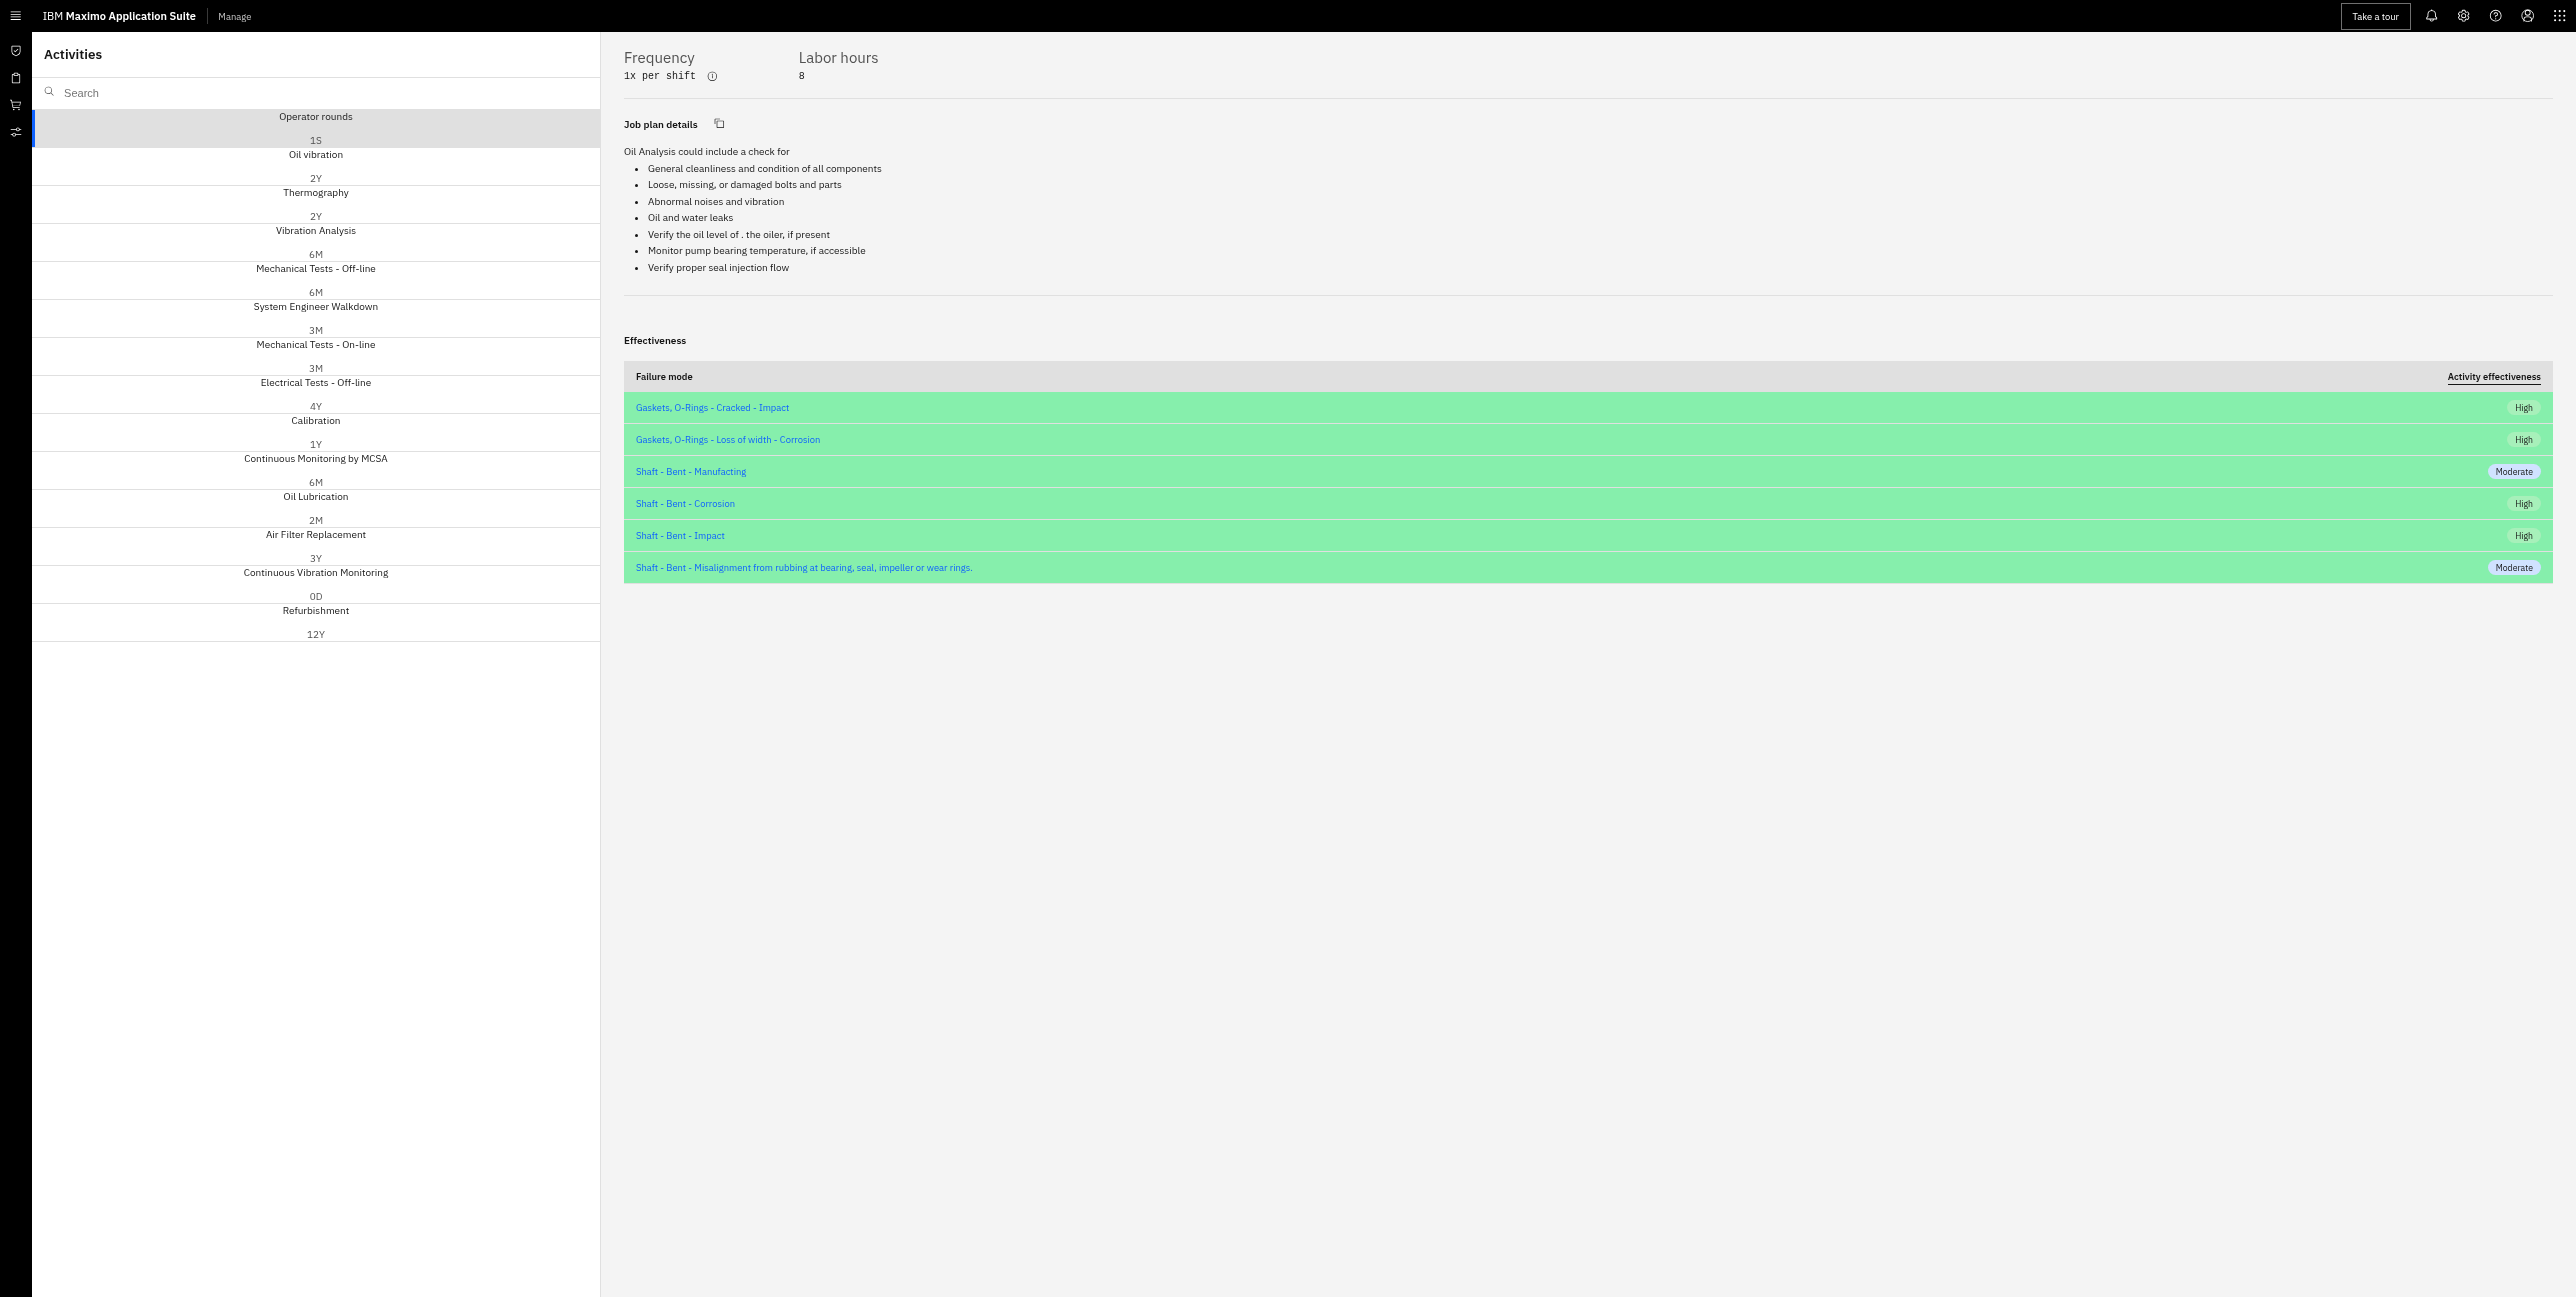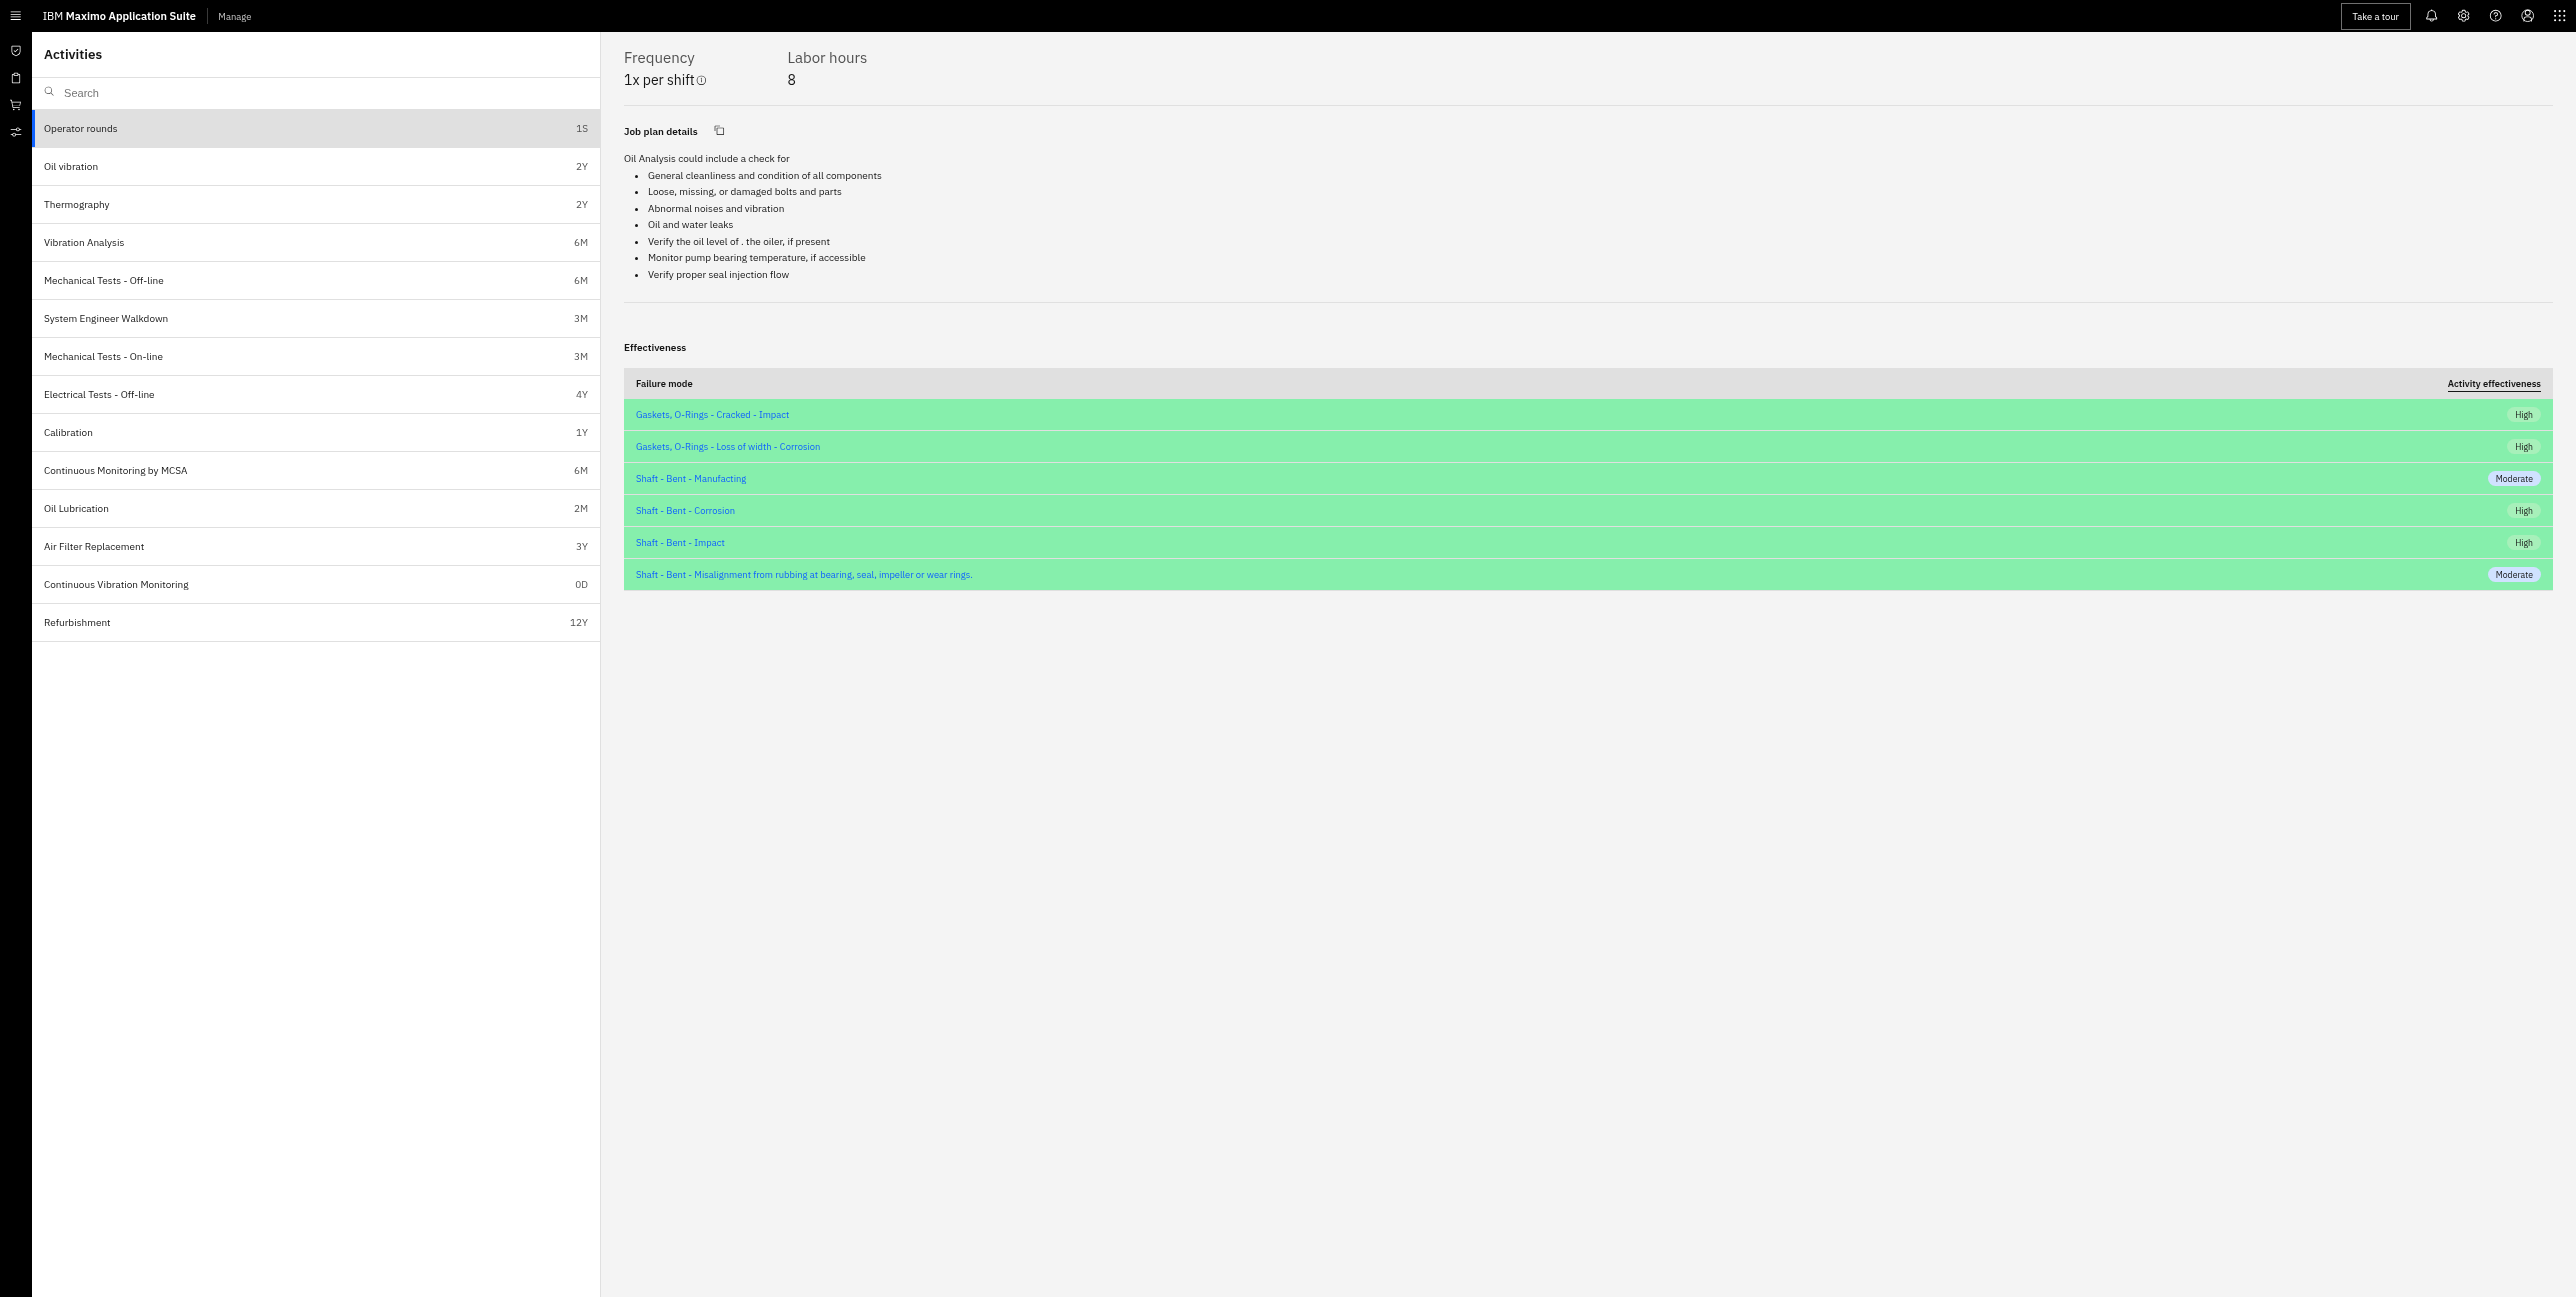--- a/index.html
+++ b/index.html
@@ -23,31 +23,31 @@
   
   
   .app { position: absolute; top: 32px; left: 32px; right: 0; bottom: 0; display: flex; }
   .left-panel { width: 569px; background: #fff; border-right: 0.7px solid #e0e0e0; display: flex; flex-direction: column; }
   .panel-title { padding: 13.4px 12px; font-size: 13.4px; font-weight: 600; border-bottom: 0.7px solid #e0e0e0; }
   .search-row { display: flex; align-items: center; padding: 0 12px; height: 32px; border-bottom: 0.7px solid #e0e0e0; color: #a8a8a8; }
   .search-row input { border: none; outline: none; flex: 1; font-size: 11px; color: #525252; margin-left: 9.4px; background: transparent; }
   .search-row svg { fill: #525252; }
   
   .act-list { flex: 1; overflow-y: auto; }
-  .act-item { display: flex; justify-content: space-between; align-items: center; padding: 0 12px; height: 38px; border-bottom: 0.7px solid #e0e0e0; cursor: pointer; }
+  .act-item { display: flex; justify-content: space-between; align-items: center; padding: 0 12px; height: 38px; border-bottom: 0.7px solid #e0e0e0; cursor: pointer; flex-direction: column; }
   .act-item .name { font-size: 10px; color: #161616; }
   .act-item .freq { font-size: 10px; color: #525252; }
   .act-item.selected { background: #e0e0e0; position: relative; }
   .act-item.selected::before { content: ""; position: absolute; left: 0; top: 0; bottom: 0; width: 2.7px; background: #0f62fe; }
   
   
   .right-panel { flex: 1; padding: 16px 23px 16px 23px; overflow-y: auto; }
   .kv-row { display: flex; gap: 81px; padding-bottom: 16px; border-bottom: 0.7px solid #e0e0e0; }
   .kv .label { font-size: 15px; color: #525252; margin-bottom: 4px; }
-  .kv .value { font-size: 14px; color: #161616; display: flex; align-items: center; gap: 1px; }
+  .kv .value { font-size: 10px; color: #161616; display: flex; align-items: center; gap: 11px; font-family: Liberation Mono, monospace; }
   .info-icon { display: inline-flex; }
   
   .section-title { font-size: 10px; font-weight: 600; display: flex; align-items: center; gap: 16px; margin-top: 19px; margin-bottom: 13.4px; }
   .copy-icon { cursor: pointer; }
   
   .jp-intro { font-size: 10px; color: #161616; margin-bottom: 2.7px; }
   .jp-list { list-style: disc; padding-left: 24px; }
   .jp-list li { font-size: 10px; color: #161616; line-height: 1.65; }
   
   .section2 { margin-top: 19px; padding-top: 19px; border-top: 0.7px solid #e0e0e0; }

